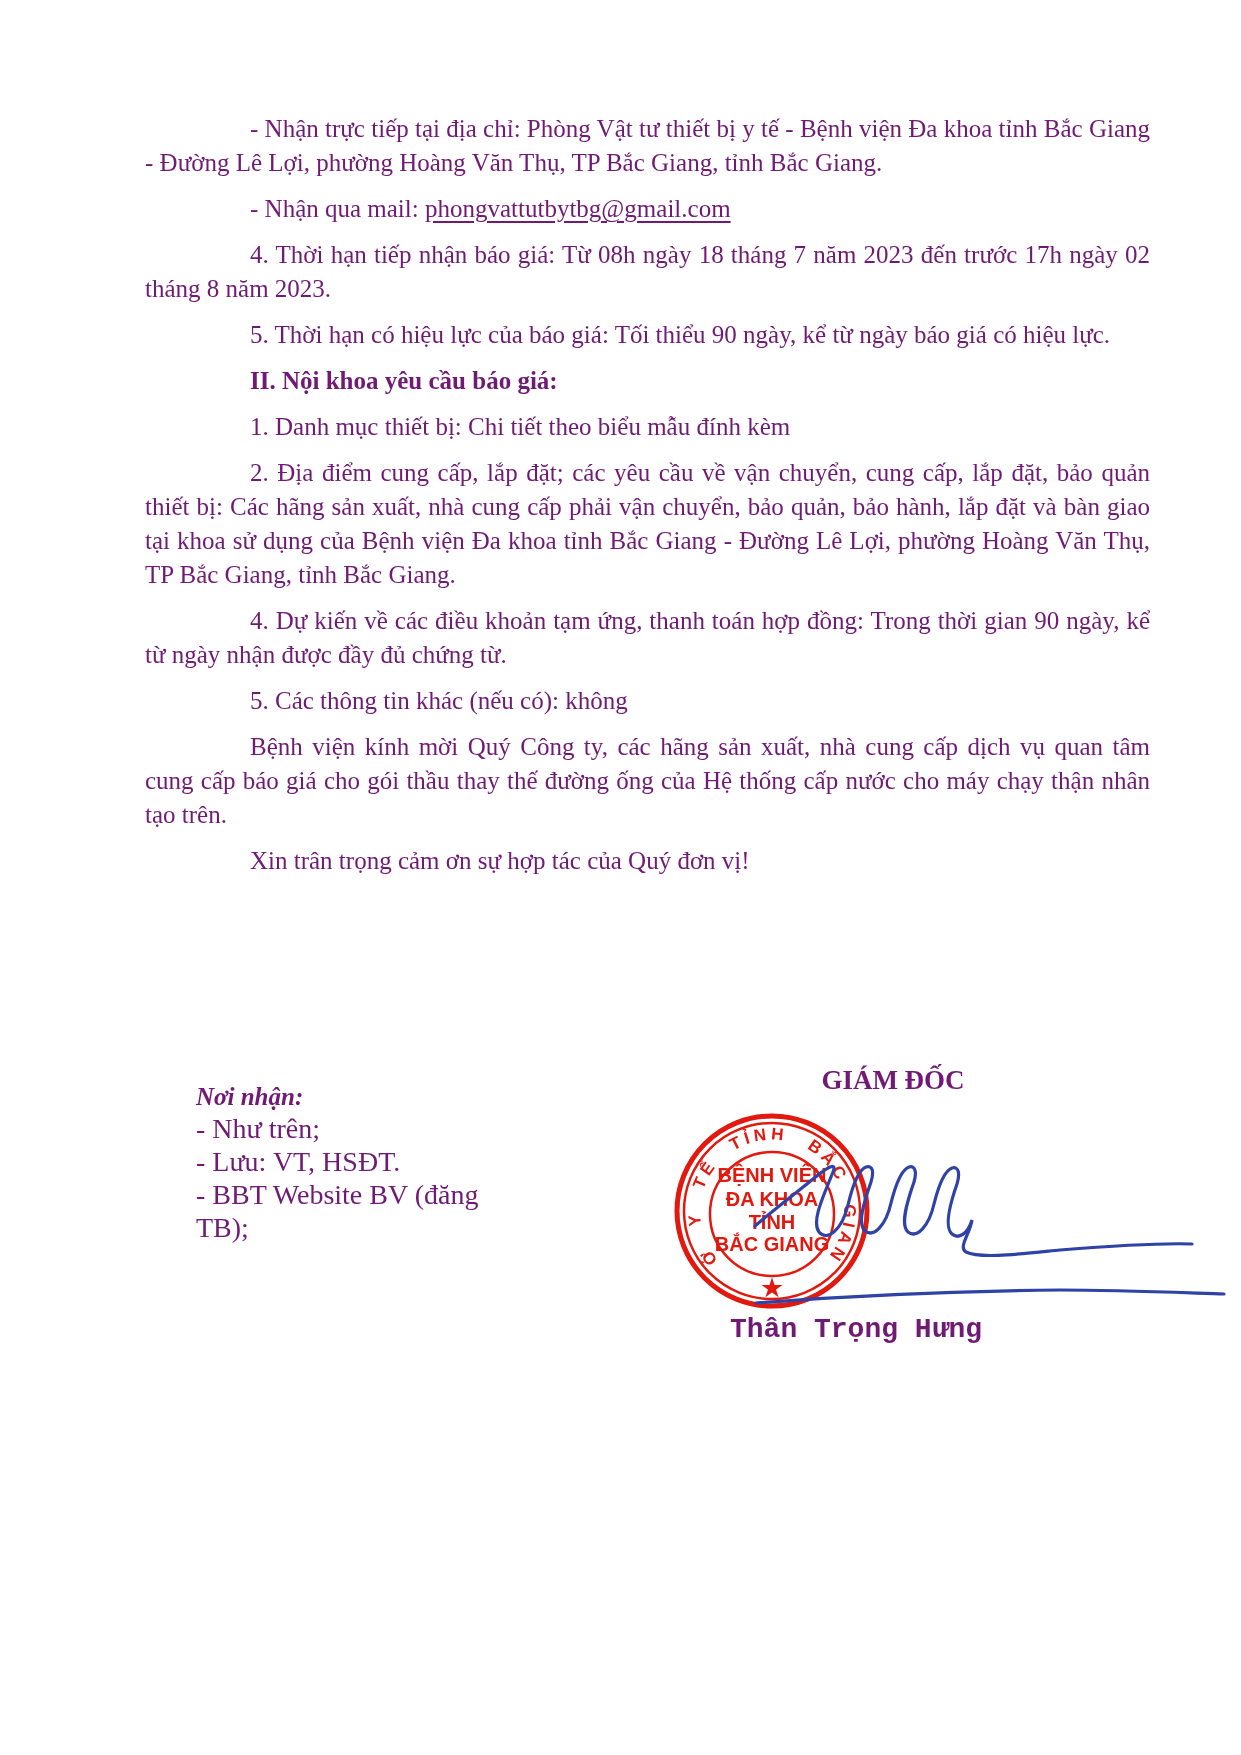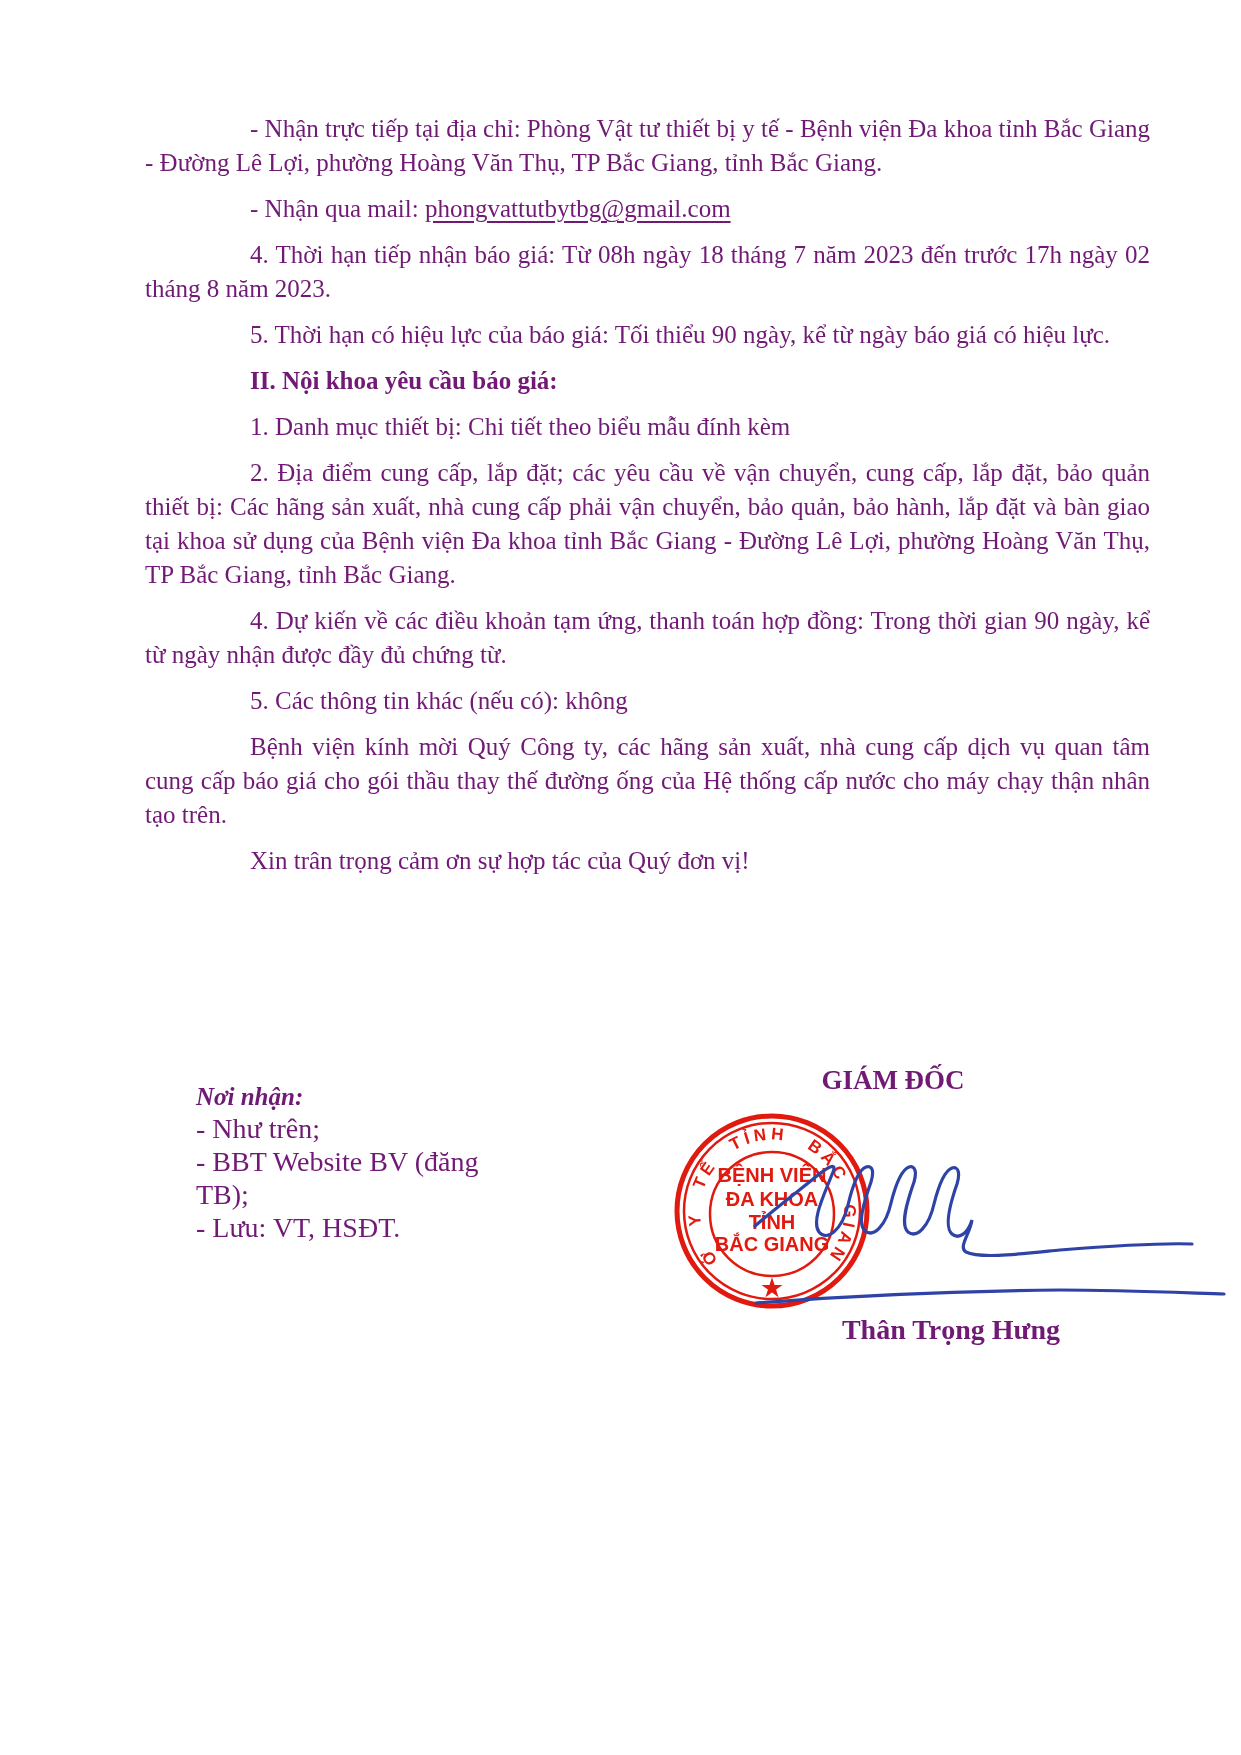--- a/index.html
+++ b/index.html
@@ -50,24 +50,25 @@
     text-align:center;
     font-size:27px;
     font-weight:bold;
     white-space:nowrap;
   }
   .signer-name {
     position:absolute;
     left:730px;
     top:1314px;
     width:330px;
-    text-align:right;
+    text-align:left;
     font-size:28px;
     font-weight:bold;
     white-space:nowrap;
+    font-family:Liberation Mono, monospace;
   }
   .seal-svg {
     position:absolute;
     left:0;
     top:1080px;
     width:1241px;
     height:320px;
   }
   .stamp-sans { font-family:"Liberation Sans", sans-serif; }
 </style>
@@ -86,22 +87,22 @@
     <p>2. Địa điểm cung cấp, lắp đặt; các yêu cầu về vận chuyển, cung cấp, lắp đặt, bảo quản thiết bị: Các hãng sản xuất, nhà cung cấp phải vận chuyển, bảo quản, bảo hành, lắp đặt và bàn giao tại khoa sử dụng của Bệnh viện Đa khoa tỉnh Bắc Giang - Đường Lê Lợi, phường Hoàng Văn Thụ, TP Bắc Giang, tỉnh Bắc Giang.</p>
     <p>4. Dự kiến về các điều khoản tạm ứng, thanh toán hợp đồng: Trong thời gian 90 ngày, kể từ ngày nhận được đầy đủ chứng từ.</p>
     <p>5. Các thông tin khác (nếu có): không</p>
     <p>Bệnh viện kính mời Quý Công ty, các hãng sản xuất, nhà cung cấp dịch vụ quan tâm cung cấp báo giá cho gói thầu thay thế đường ống của Hệ thống cấp nước cho máy chạy thận nhân tạo trên.</p>
     <p>Xin trân trọng cảm ơn sự hợp tác của Quý đơn vị!</p>
   </div>
 
   <div class="recipients">
     <div class="recipients-label">Nơi nhận:</div>
     <div class="recipients-item">- Như trên;</div>
+    <div class="recipients-item">- Lưu: VT, HSĐT.</div>
     <div class="recipients-item">- BBT Website BV (đăng TB);</div>
-    <div class="recipients-item">- Lưu: VT, HSĐT.</div>
   </div>
 
   <div class="director-title">GIÁM ĐỐC</div>
   <div class="signer-name">Thân Trọng Hưng</div>
 
   <svg class="seal-svg" viewBox="0 1080 1241 320">
 
     <g>
       <g fill="none" stroke="#e1190e">
         <circle cx="772" cy="1211" r="95" stroke-width="5"></circle>

